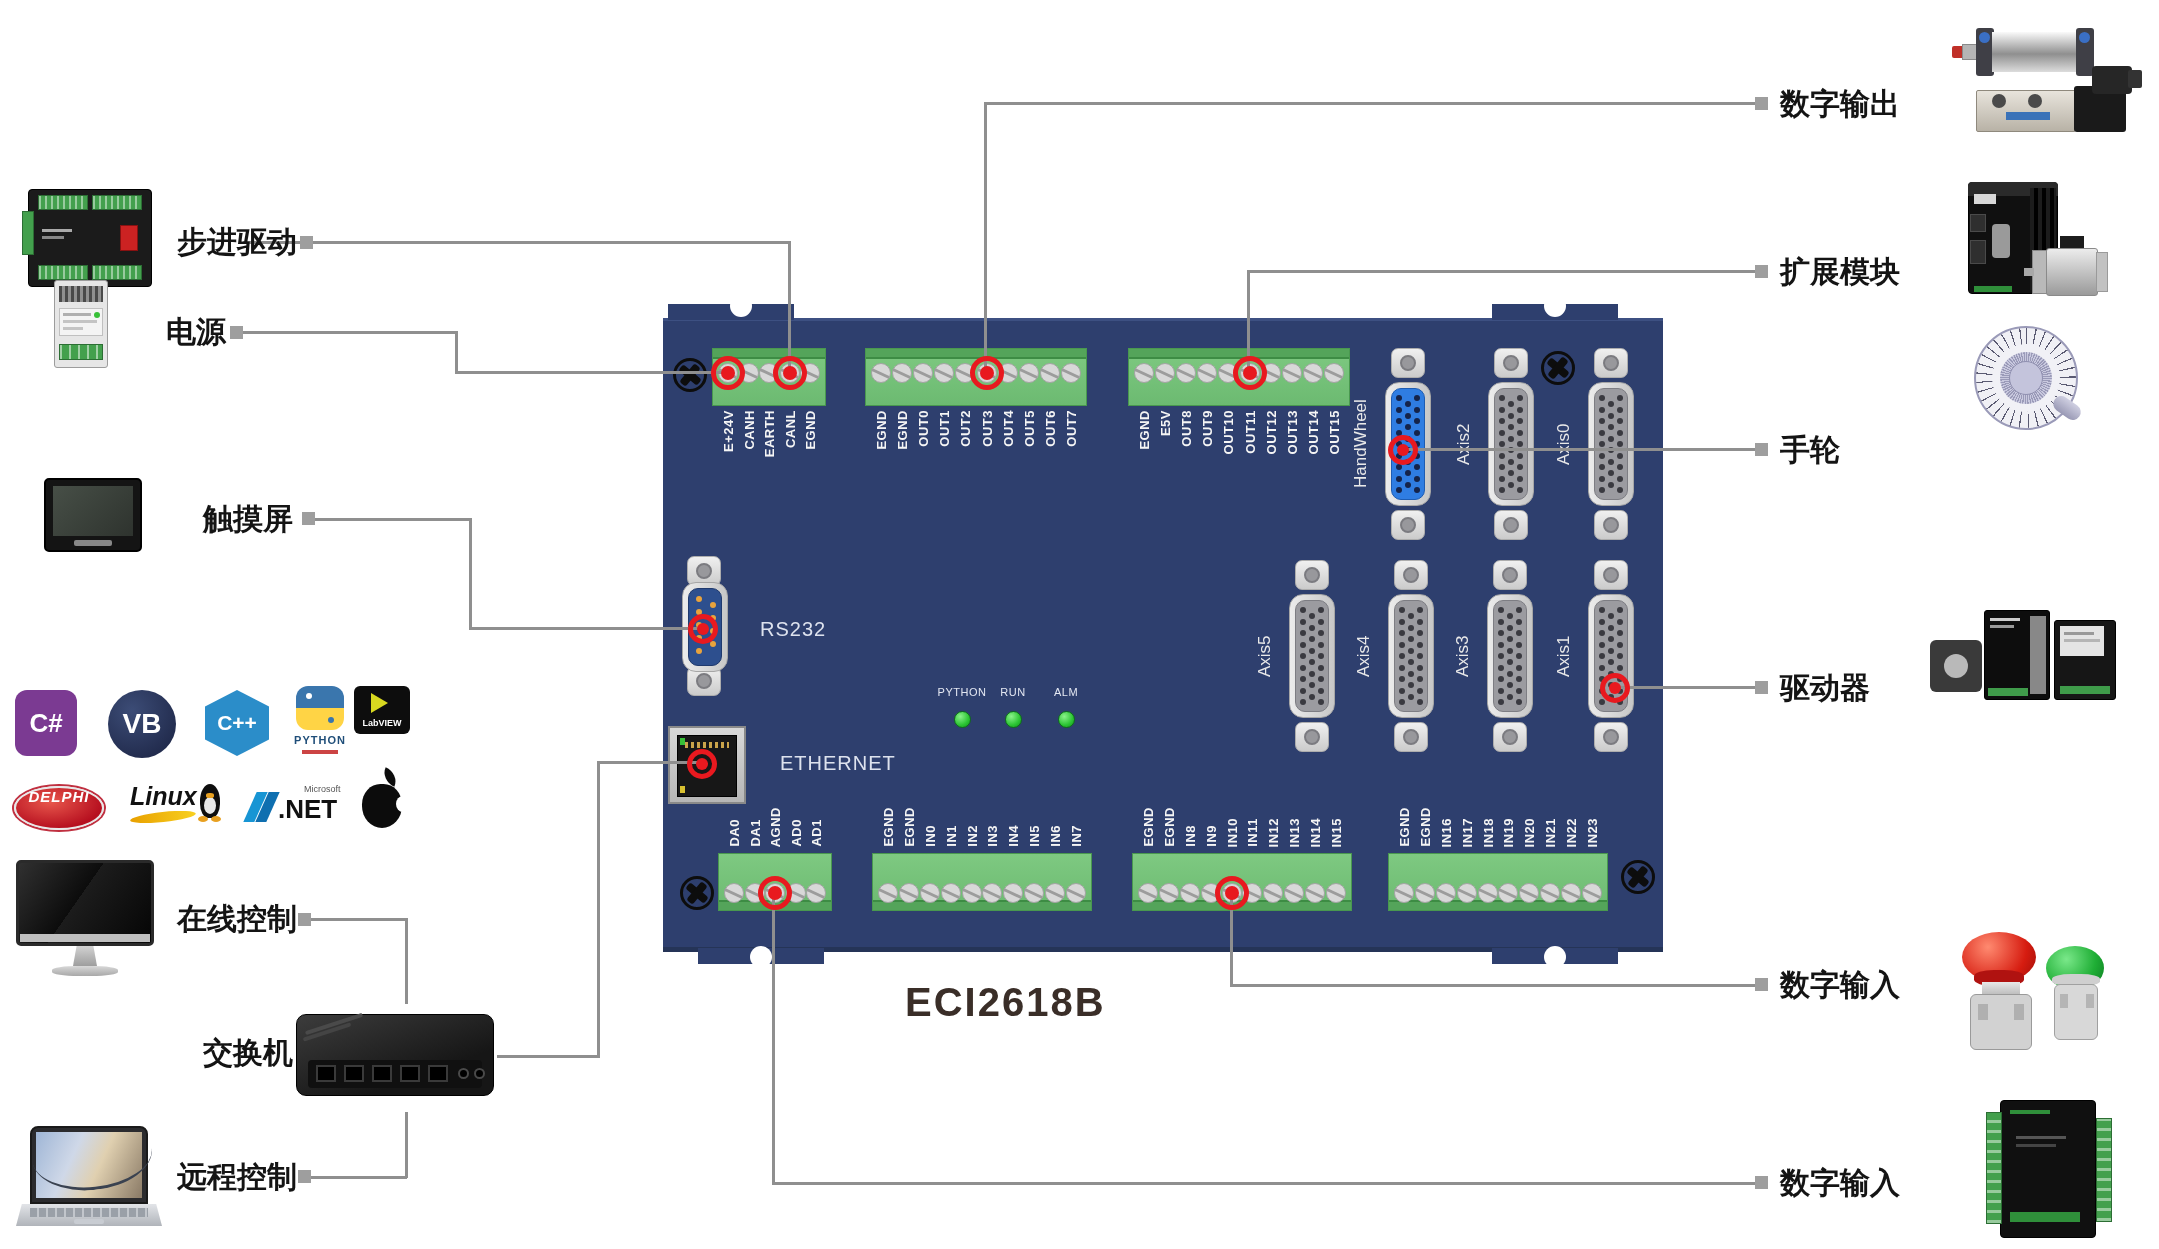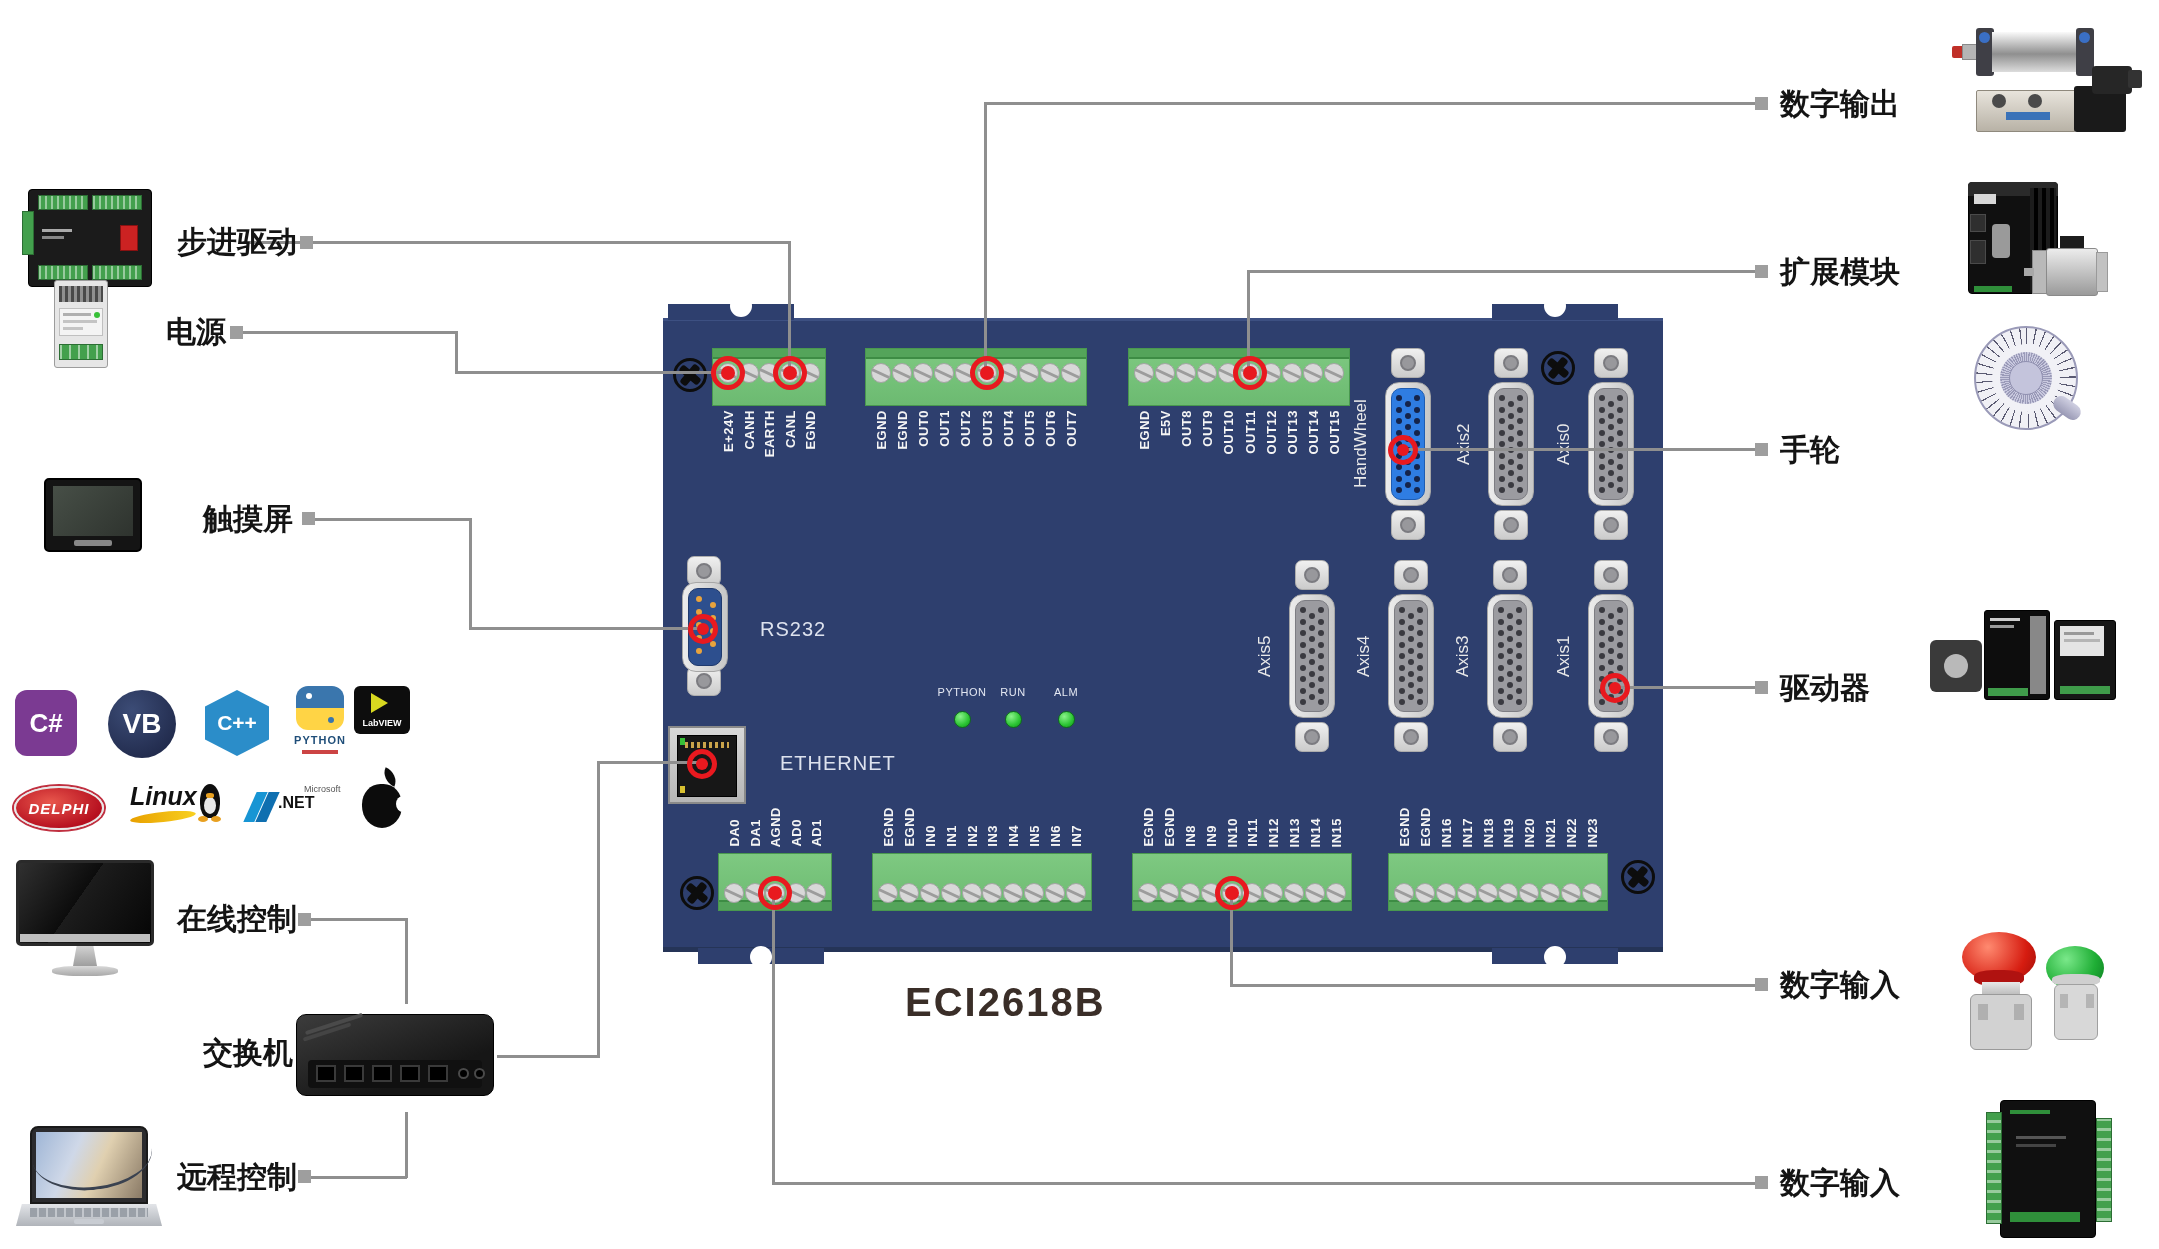--- a/index.html
+++ b/index.html
@@ -555,39 +555,39 @@
     <div style="left:14px;top:7px;width:6px;height:6px;background:#fff;border-radius:50%"></div>
     <div style="left:36px;top:31px;width:6px;height:6px;background:#3a76ad;border-radius:50%"></div>
     <span style="left:0;top:48px;width:56px;text-align:center;font-size:11px;font-weight:700;color:#1f4e79;letter-spacing:1px">PYTHON</span>
     <div style="left:10px;top:64px;width:36px;height:4px;background:#cc4444"></div>
   </div>
   <div class="logo" style="left:354px;top:686px;width:58px;height:66px">
     <div style="left:0;top:0;width:56px;height:48px;background:#0d0d0d;border-radius:6px"></div>
     <div style="left:17px;top:7px;width:0;height:0;border-left:17px solid #d8d820;border-top:10px solid transparent;border-bottom:10px solid transparent"></div>
     <span style="left:0;top:32px;width:56px;text-align:center;font-size:9px;font-weight:700;color:#fff">LabVIEW</span>
   </div>
-  <div class="logo" style="left:14px;top:786px;width:90px;height:44px;background:radial-gradient(ellipse at 40% 35%,#e8574c,#b60f1f 72%);border-radius:50%;border:2px solid #e8e8e8;box-shadow:0 0 0 2px #c03040;display:flex;align-items:center;justify-content:center">
+  <div class="logo" style="left:14px;top:786px;width:90px;height:44px;background:radial-gradient(ellipse at 40% 35%,#e8574c,#b60f1f 72%);border-radius:50%;border:2px solid #e8e8e8;box-shadow:0 0 0 2px #c03040;display:flex;align-items:flex-start;justify-content:center">
     <span style="position:static;color:#fff;font-size:15px;font-weight:700;font-style:italic;letter-spacing:1px">DELPHI</span>
   </div>
   <div class="logo" style="left:130px;top:780px;width:98px;height:58px">
     <span style="left:0;top:2px;font-size:25px;font-weight:800;font-style:italic;color:#111">Linux</span>
     <div style="left:0;top:32px;width:66px;height:10px;background:linear-gradient(90deg,#e8a000,#f8d020);border-radius:50%;transform:rotate(-6deg)"></div>
     <div style="left:66px;top:4px;width:28px;height:42px">
       <div style="left:4px;top:0;width:20px;height:34px;background:#0e0e0e;border-radius:50% 50% 42% 42%"></div>
       <div style="left:8px;top:13px;width:12px;height:17px;background:#e8e8e8;border-radius:50%"></div>
       <div style="left:10px;top:9px;width:8px;height:5px;background:#e8a020;border-radius:40%"></div>
       <div style="left:2px;top:32px;width:10px;height:6px;background:#e8a020;border-radius:50%"></div>
       <div style="left:15px;top:32px;width:10px;height:6px;background:#e8a020;border-radius:50%"></div>
     </div>
   </div>
   <div class="logo" style="left:248px;top:782px;width:88px;height:52px">
     <div style="left:2px;top:10px;width:11px;height:30px;background:#1795d4;transform:skewX(-24deg)"></div>
     <div style="left:14px;top:10px;width:11px;height:30px;background:#0f6fb0;transform:skewX(-24deg)"></div>
     <span style="left:56px;top:2px;font-size:9px;color:#555">Microsoft</span>
-    <span style="left:30px;top:12px;font-size:16px;font-weight:800;color:#111">.NET</span>
+    <span style="left:30px;top:12px;font-size:26px;font-weight:800;color:#111">.NET</span>
   </div>
   <div class="logo" style="left:356px;top:768px;width:56px;height:68px">
     <div style="left:26px;top:2px;width:16px;height:14px;background:#0c0c0c;border-radius:0 100% 0 100%;transform:rotate(25deg)"></div>
     <div style="left:6px;top:16px;width:40px;height:44px;background:#0c0c0c;border-radius:46% 46% 50% 50%"></div>
     <div style="left:40px;top:28px;width:14px;height:16px;background:#fff;border-radius:50%"></div>
   </div>
 
   <div class="img" style="left:28px;top:183px;width:130px;height:110px">
     <div style="left:0;top:6px;width:124px;height:98px;background:#1b1b1b;border-radius:4px;border:1px solid #000"></div>
     <div style="left:-6px;top:28px;width:12px;height:44px;background:#43a04d;border:1px solid #2c6e34"></div>

